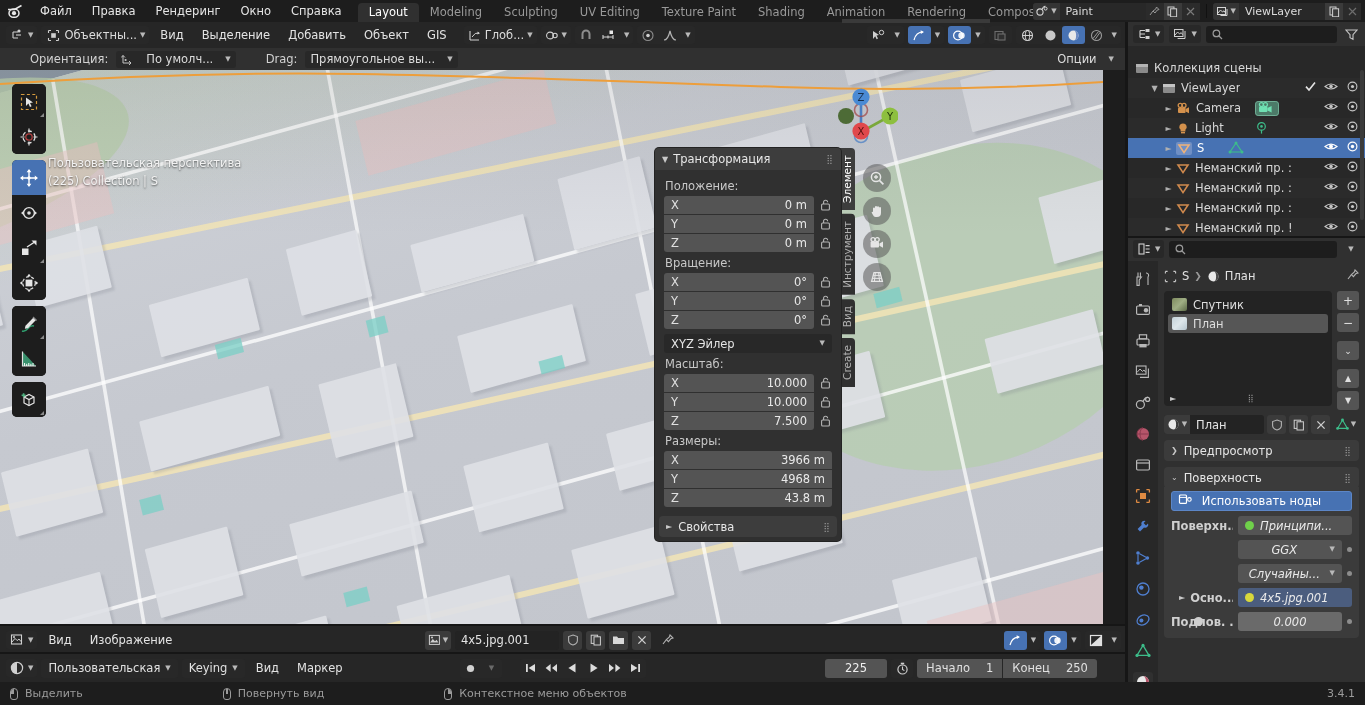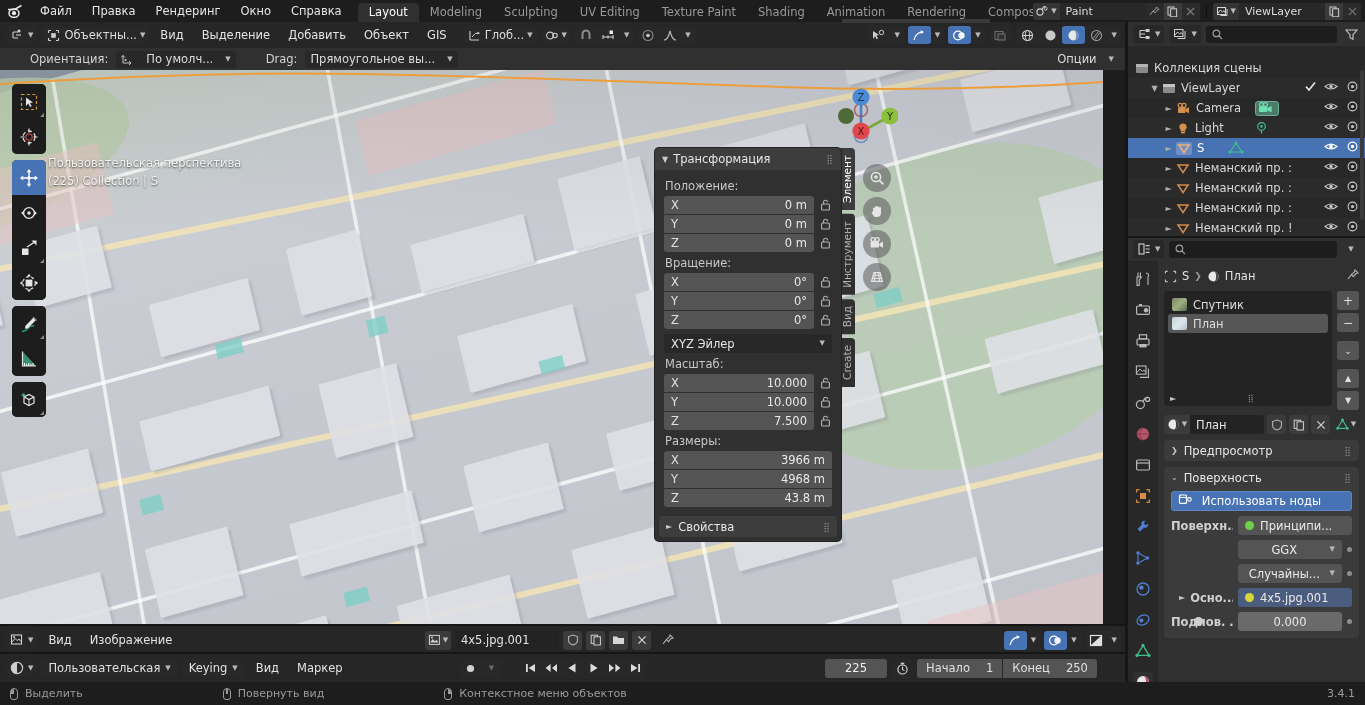--- a/index.html
+++ b/index.html
@@ -242,21 +242,21 @@
   .bluebtn{
     height:20px; background:#4772b3; border-radius:3px; display:flex; align-items:center;
     justify-content:center; gap:6px; color:#ffffff; font-size:11.5px; position:relative;
     border:1px solid #5c86c7;
   }
   .bluebtn .ic{ position:absolute; left:6px; }
   .prow{ display:flex; align-items:center; gap:5px; margin-top:5px;}
   .plabel{ width:62px; font-size:11.5px; color:#d0d0d0; white-space:nowrap; overflow:hidden;font-weight:bold;}
   .pval{
     flex:1; height:19px; background:#545454; border-radius:3px; display:flex; align-items:center;
-    gap:6px; padding:0 7px; font-size:11.5px; color:#eaeaea;
+    gap:6px; padding:0 7px; font-size:11.5px; color:#eaeaea;font-style:italic;
   }
   .pval.dd{ justify-content:space-between;}
   .pval.blue{ background:#4b5d7e;}
   .pval.gray{ background:#6a6a6a; justify-content:center;}
   .dotp{ width:5px; height:5px; border-radius:50%; background:#8d8d8d; flex:none;}
   .cdot{ width:9px; height:9px; border-radius:50%; flex:none;}
   .version{ position:absolute; right:8px; bottom:3px; color:#6b6b6b; font-size:11px;}
 
   
   .imghdr{

